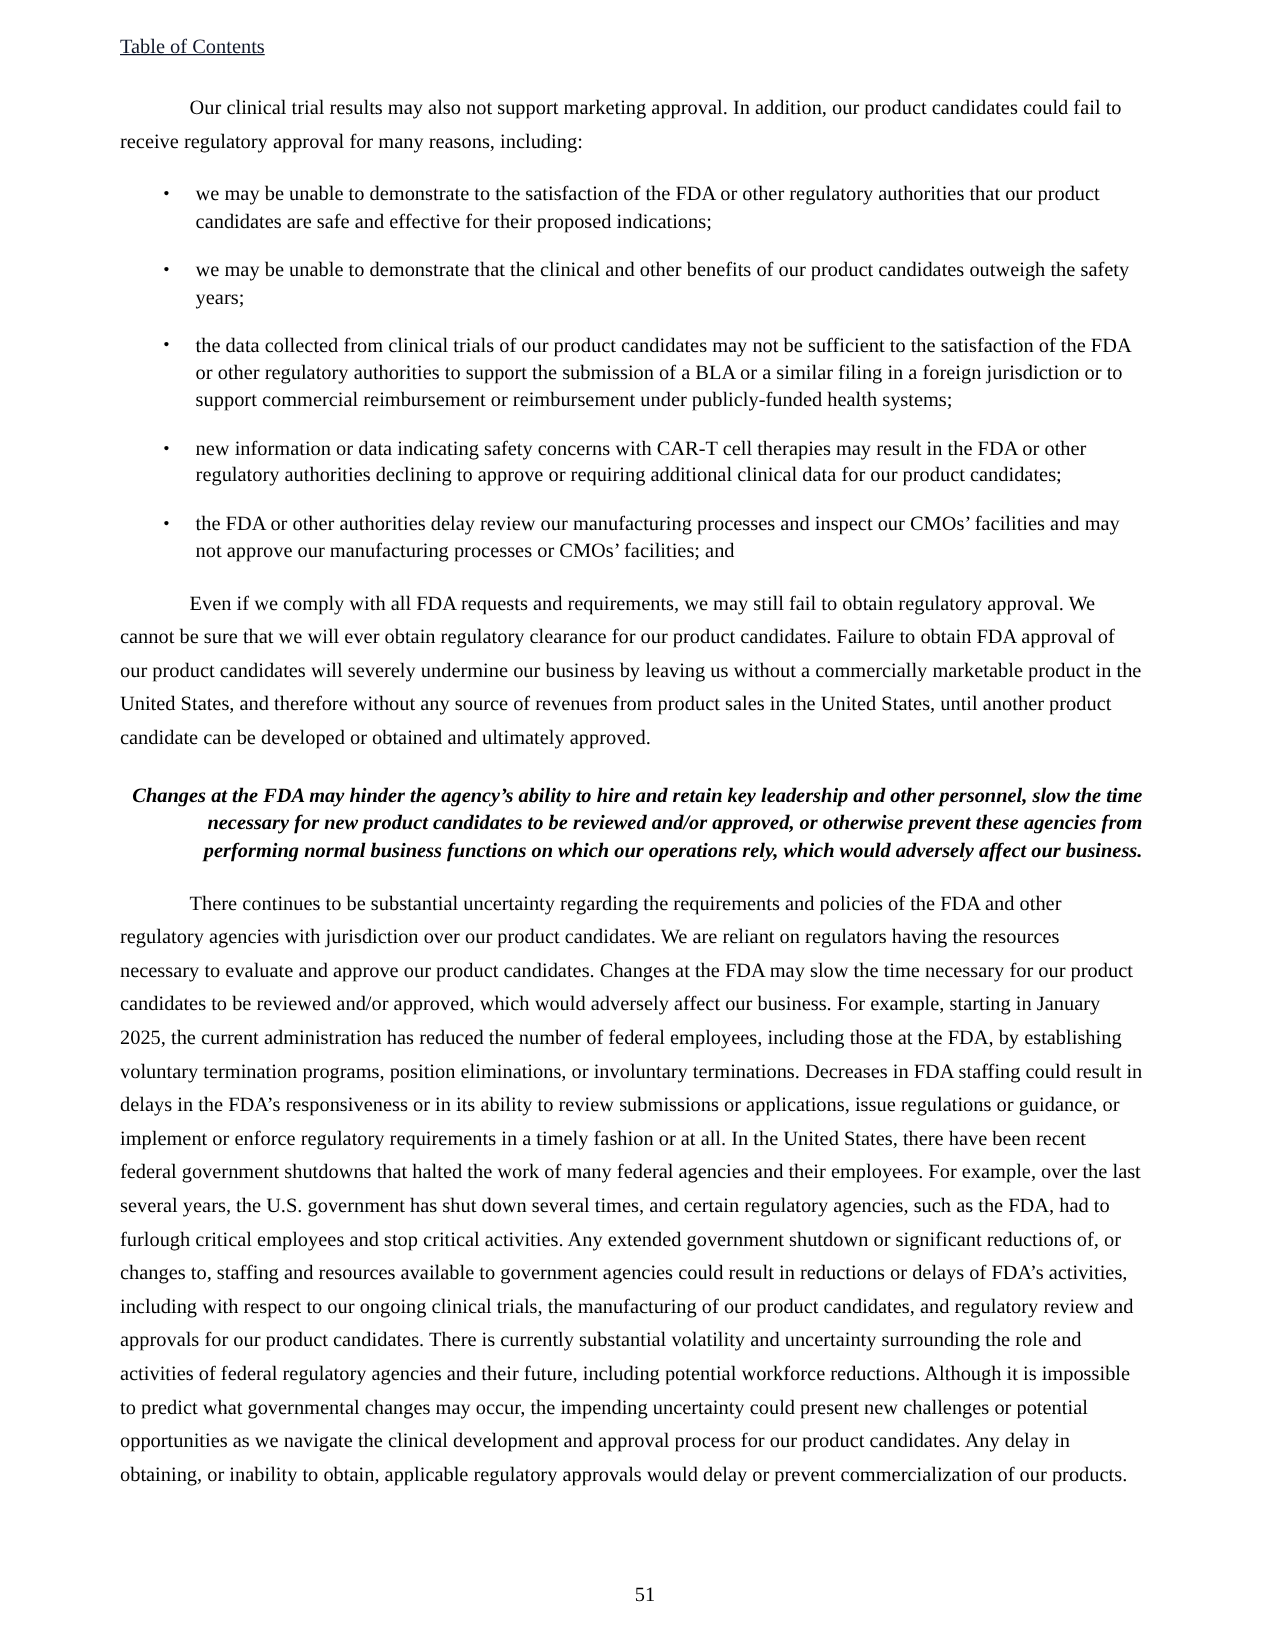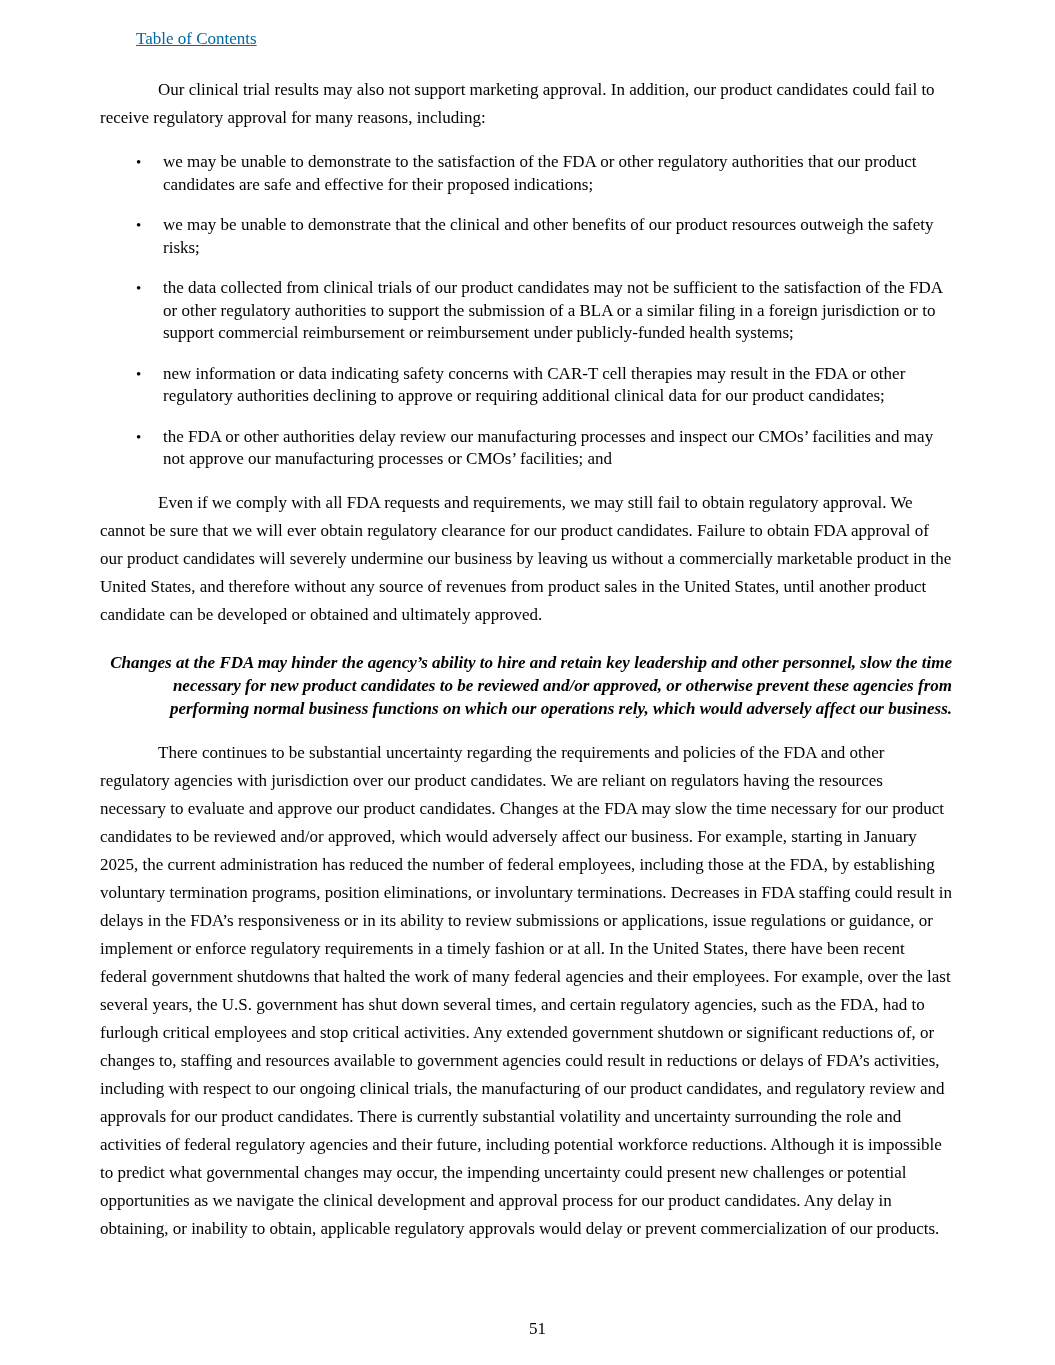--- a/index.html
+++ b/index.html
@@ -15,25 +15,24 @@
   .page {
     width: 1055px;
     height: 1365px;
     padding: 28px 103px 0 100px;
     position: relative;
   }
   .toc-link {
     display: inline-block;
     font-size: 17px;
     line-height: 22px;
-    color: #0369a1;
+    color: #0f172a;
     text-decoration: underline;
     cursor: pointer;
     margin-bottom: 26px;
-    margin-left: 36px;
   }
   p.body-para {
     font-size: 17px;
     line-height: 28px;
     text-align: left;
     text-indent: 58px;
     margin-bottom: 19px;
   }
   ul.bullets {
     list-style: none;
@@ -74,21 +73,21 @@
 <body>
 
 <div class="page">
 
   <a href="#" class="toc-link">Table of Contents</a>
 
   <p class="body-para">Our clinical trial results may also not support marketing approval. In addition, our product candidates could fail to receive regulatory approval for many reasons, including:</p>
 
   <ul class="bullets">
     <li>we may be unable to demonstrate to the satisfaction of the FDA or other regulatory authorities that our product candidates are safe and effective for their proposed indications;</li>
-    <li>we may be unable to demonstrate that the clinical and other benefits of our product resources outweigh the safety risks;</li>
+    <li>we may be unable to demonstrate that the clinical and other benefits of our product candidates outweigh the safety years;</li>
     <li>the data collected from clinical trials of our product candidates may not be sufficient to the satisfaction of the FDA or other regulatory authorities to support the submission of a BLA or a similar filing in a foreign jurisdiction or to support commercial reimbursement or reimbursement under publicly-funded health systems;</li>
     <li>new information or data indicating safety concerns with CAR-T cell therapies may result in the FDA or other regulatory authorities declining to approve or requiring additional clinical data for our product candidates;</li>
     <li>the FDA or other authorities delay review our manufacturing processes and inspect our CMOs’ facilities and may not approve our manufacturing processes or CMOs’ facilities; and</li>
   </ul>
 
   <p class="body-para">Even if we comply with all FDA requests and requirements, we may still fail to obtain regulatory approval. We cannot be sure that we will ever obtain regulatory clearance for our product candidates. Failure to obtain FDA approval of our product candidates will severely undermine our business by leaving us without a commercially marketable product in the United States, and therefore without any source of revenues from product sales in the United States, until another product candidate can be developed or obtained and ultimately approved.</p>
 
   <h2 class="risk-heading">Changes at the FDA may hinder the agency’s ability to hire and retain key leadership and other personnel, slow the time necessary for new product candidates to be reviewed and/or approved, or otherwise prevent these agencies from performing normal business functions on which our operations rely, which would adversely affect our business.</h2>
 
   <p class="body-para">There continues to be substantial uncertainty regarding the requirements and policies of the FDA and other regulatory agencies with jurisdiction over our product candidates. We are reliant on regulators having the resources necessary to evaluate and approve our product candidates. Changes at the FDA may slow the time necessary for our product candidates to be reviewed and/or approved, which would adversely affect our business. For example, starting in January 2025, the current administration has reduced the number of federal employees, including those at the FDA, by establishing voluntary termination programs, position eliminations, or involuntary terminations. Decreases in FDA staffing could result in delays in the FDA’s responsiveness or in its ability to review submissions or applications, issue regulations or guidance, or implement or enforce regulatory requirements in a timely fashion or at all. In the United States, there have been recent federal government shutdowns that halted the work of many federal agencies and their employees. For example, over the last several years, the U.S. government has shut down several times, and certain regulatory agencies, such as the FDA, had to furlough critical employees and stop critical activities. Any extended government shutdown or significant reductions of, or changes to, staffing and resources available to government agencies could result in reductions or delays of FDA’s activities, including with respect to our ongoing clinical trials, the manufacturing of our product candidates, and regulatory review and approvals for our product candidates. There is currently substantial volatility and uncertainty surrounding the role and activities of federal regulatory agencies and their future, including potential workforce reductions. Although it is impossible to predict what governmental changes may occur, the impending uncertainty could present new challenges or potential opportunities as we navigate the clinical development and approval process for our product candidates. Any delay in obtaining, or inability to obtain, applicable regulatory approvals would delay or prevent commercialization of our products.</p>

